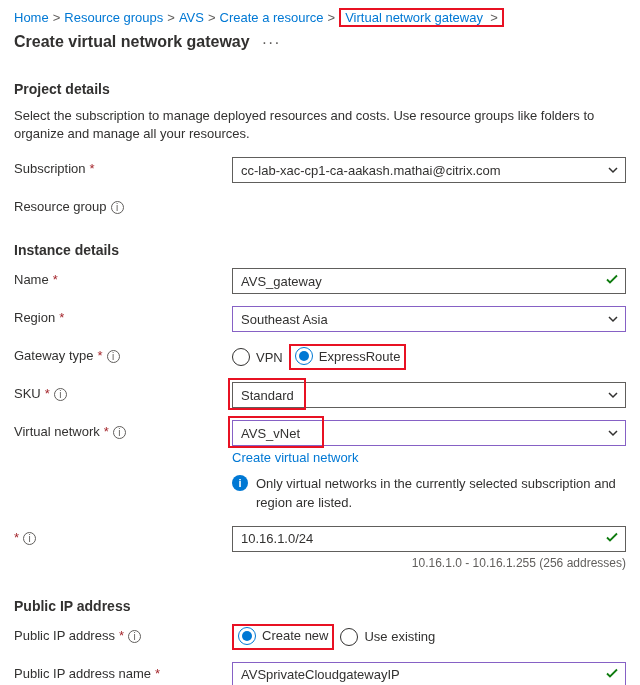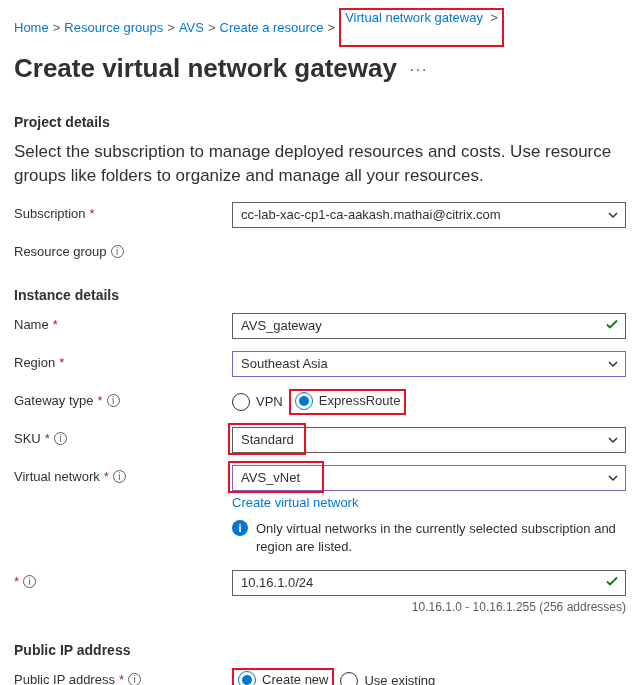--- a/index.html
+++ b/index.html
@@ -7,28 +7,28 @@
       font-family: "Segoe UI", -apple-system, sans-serif;
       font-size: 13px;
       color: #323130;
       background: #fff;
       width: 640px;
       padding: 8px 14px 20px;
     }
     .breadcrumb { font-size: 13px; margin-bottom: 6px; display: flex; align-items: center; flex-wrap: wrap; gap: 4px; }
     .breadcrumb a { color: #0078d4; text-decoration: none; }
     .breadcrumb .sep { color: #605e5c; }
-    h1 { font-size: 26px; font-weight: 600; color: #323130; margin-bottom: 2px; display:inline-block;}
+    h1 { font-size: 16px; font-weight: 600; color: #323130; margin-bottom: 2px; display:inline-block;}
     .title-row { display:flex; align-items:center; gap:12px;}
     .more-dots { font-size:16px; color:#605e5c; letter-spacing:1px;}
     .section-title { font-size: 14px; font-weight: 600; margin-top: 28px; margin-bottom: 10px; color:#323130;}
     .section-title.first{margin-top:28px;}
-    .section-desc { font-size: 17px; color: #323130; line-height: 1.4; margin-bottom: 14px;}
+    .section-desc { font-size: 13px; color: #323130; line-height: 1.4; margin-bottom: 14px;}
     .form-row { display: flex; align-items: flex-start; margin-bottom: 12px; }
-    .form-label { width: 218px; flex-shrink: 0; font-size: 13px; color: #323130; padding-top: 4px; display:flex; align-items:center; gap:4px;}
+    .form-label { width: 218px; flex-shrink: 0; font-size: 13px; color: #323130; padding-top: 4px; display:flex; align-items:flex-end; gap:4px;}
     .req { color: #a4262c; }
     .info-icon { display:inline-block; width:13px; height:13px; border:1px solid #605e5c; border-radius:50%; font-size:10px; line-height:11px; text-align:center; color:#605e5c; font-style:normal;}
     .form-control { flex: 1; min-width:0; }
     .select, .input {
       width: 100%; height: 26px; border: 1px solid #605e5c; font-size: 13px; padding: 0 26px 0 8px;
       background: #fff; color:#323130; position: relative; display:flex; align-items:center;
     }
     .select.purple, .input.purple { border-color: #8661c5; }
     .select .caret { position:absolute; right:6px; top:50%; transform:translateY(-50%); }
     .caret svg { display:block;}
@@ -39,21 +39,21 @@
     .radio-group { display:flex; gap:6px; align-items:center; }
     .radio { display:inline-flex; align-items:center; gap:6px; font-size:13px; cursor:pointer;}
     .radio-circle { width:18px; height:18px; border:1px solid #323130; border-radius:50%; display:inline-flex; align-items:center; justify-content:center;}
     .radio.selected .radio-circle::after { content:""; width:10px; height:10px; background:#0078d4; border-radius:50%;}
     .radio.selected .radio-circle { border-color:#0078d4;}
     .link-below { color:#0078d4; font-size:13px; margin-top:4px; display:inline-block; cursor:pointer;}
     .hint-box { display:flex; gap:8px; margin-top:10px; font-size:13px; color:#323130; line-height:1.4;}
     .hint-box .bullet{ width:16px; height:16px; background:#0078d4; color:#fff; border-radius:50%; font-size:11px; line-height:16px; text-align:center; font-weight:600; flex-shrink:0;}
     .sub-range { text-align:right; font-size:12px; color:#605e5c; margin-top:4px;}
     .hl { border:2px solid #e81123; padding:1px 4px 3px; display:inline-flex; align-items:center;}
-    .hl-bc { border:2px solid #e81123; padding:0 4px 20px; }
+    .hl-bc { border:2px solid #e81123; padding:0 4px 0; }
   </style>
 </head>
 <body>
 
 <div class="breadcrumb">
   <a href="#">Home</a>
     <span class="sep">&gt;</span>
   <a href="#">Resource groups</a>
     <span class="sep">&gt;</span>
   <a href="#">AVS</a>

